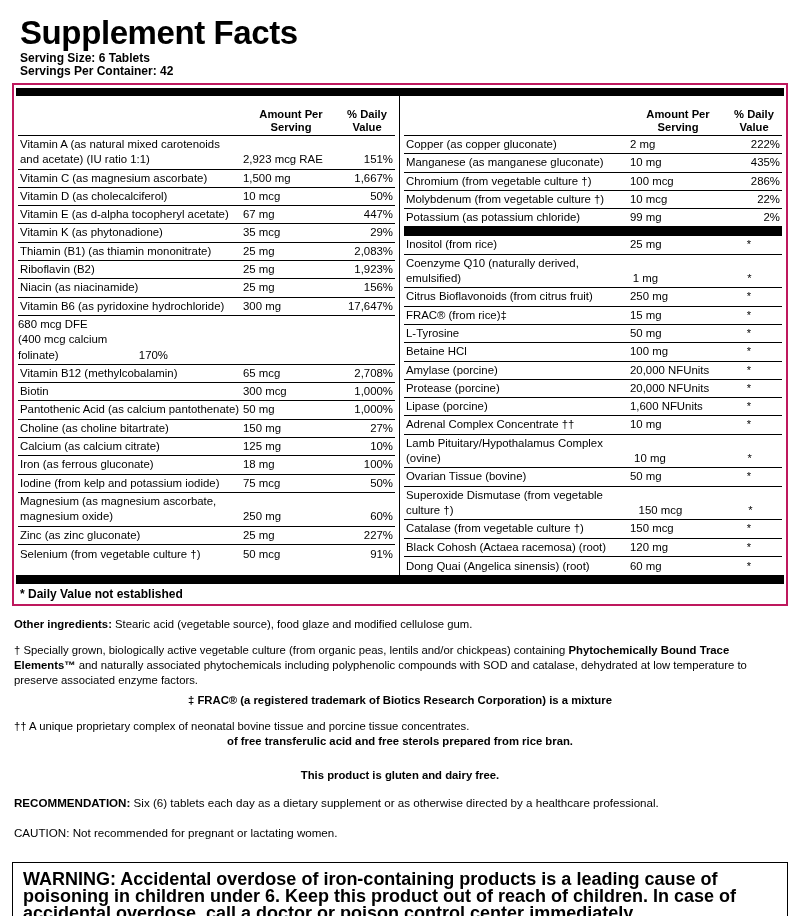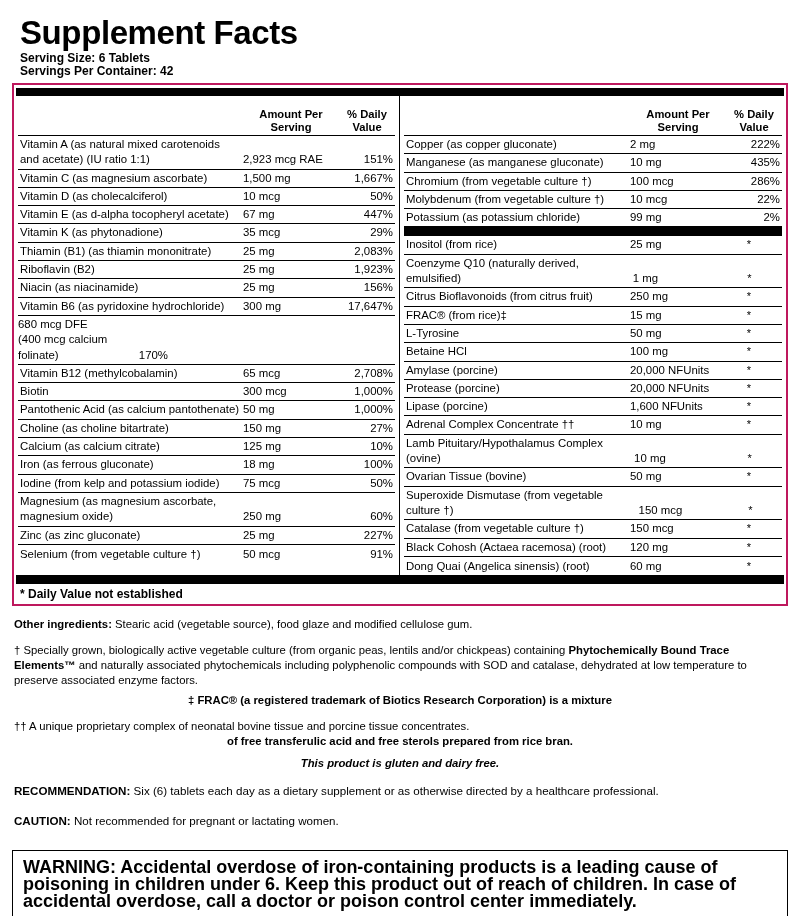--- a/index.html
+++ b/index.html
@@ -109,26 +109,26 @@
     font-size: 11.3px;
     line-height: 15px;
     margin-top: 11px;
     padding: 0 2px 0 2px;
   }
   .fn b { font-weight: bold; }
   .fn.center { text-align: center; }
   .fn.tight { margin-top: 5px; }
   .fn.blockcenter { text-align:center; font-weight: bold; }
   .fn.blockcenter.line2 { margin-top:0; }
-  .fn.gluten { text-align:center; font-weight:bold; margin-top:7px;font-style:italic; }
+  .fn.gluten { text-align:center; font-weight:bold; margin-top:19px; }
 
   .rec { font-size: 11.6px; line-height: 15px; margin-top: 12px; padding-left:2px;}
   .rec b { font-weight: bold; }
   .caution { font-size: 11.6px; line-height: 15px; margin-top: 15px; padding-left:2px;}
-  .caution b { font-weight: bold; }
+  .caution b { font-weight: normal; }
 
   
   .warnbox {
     border: 1.5px solid #000;
     margin-top: 22px;
     padding: 8px 10px 9px 10px;
     font-size: 18px;
     font-weight: bold;
     line-height: 17px;
   }

